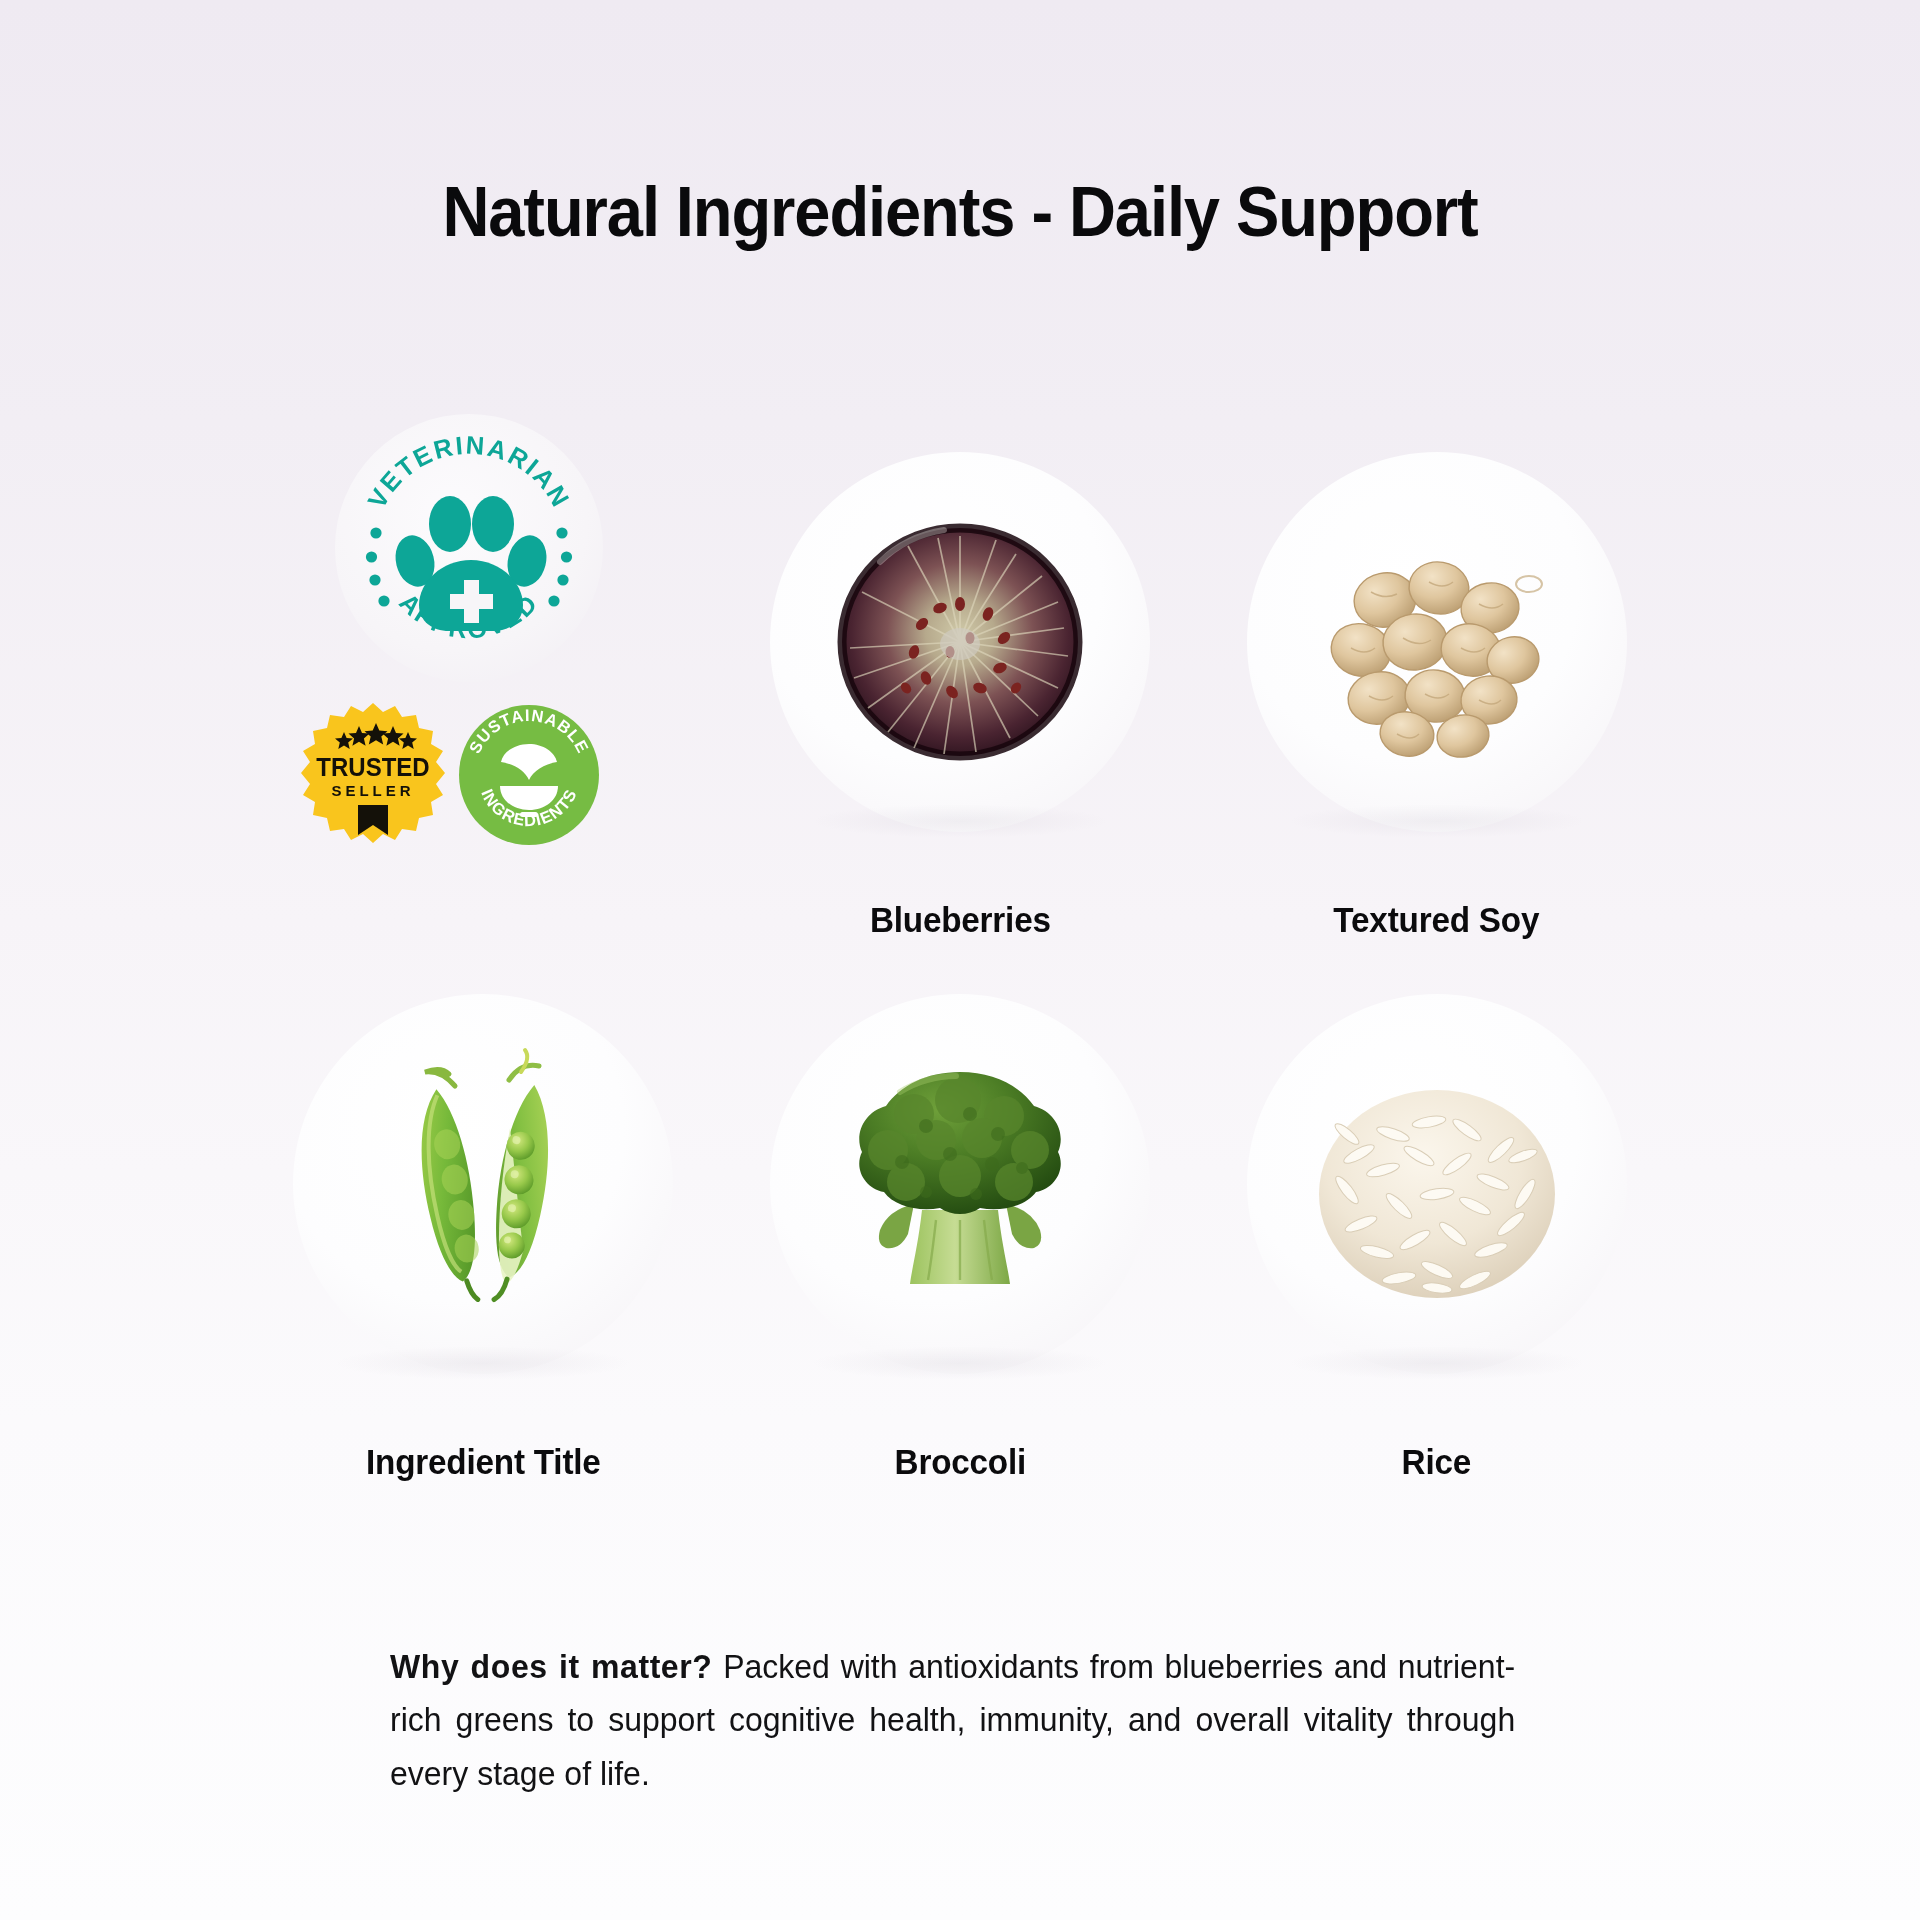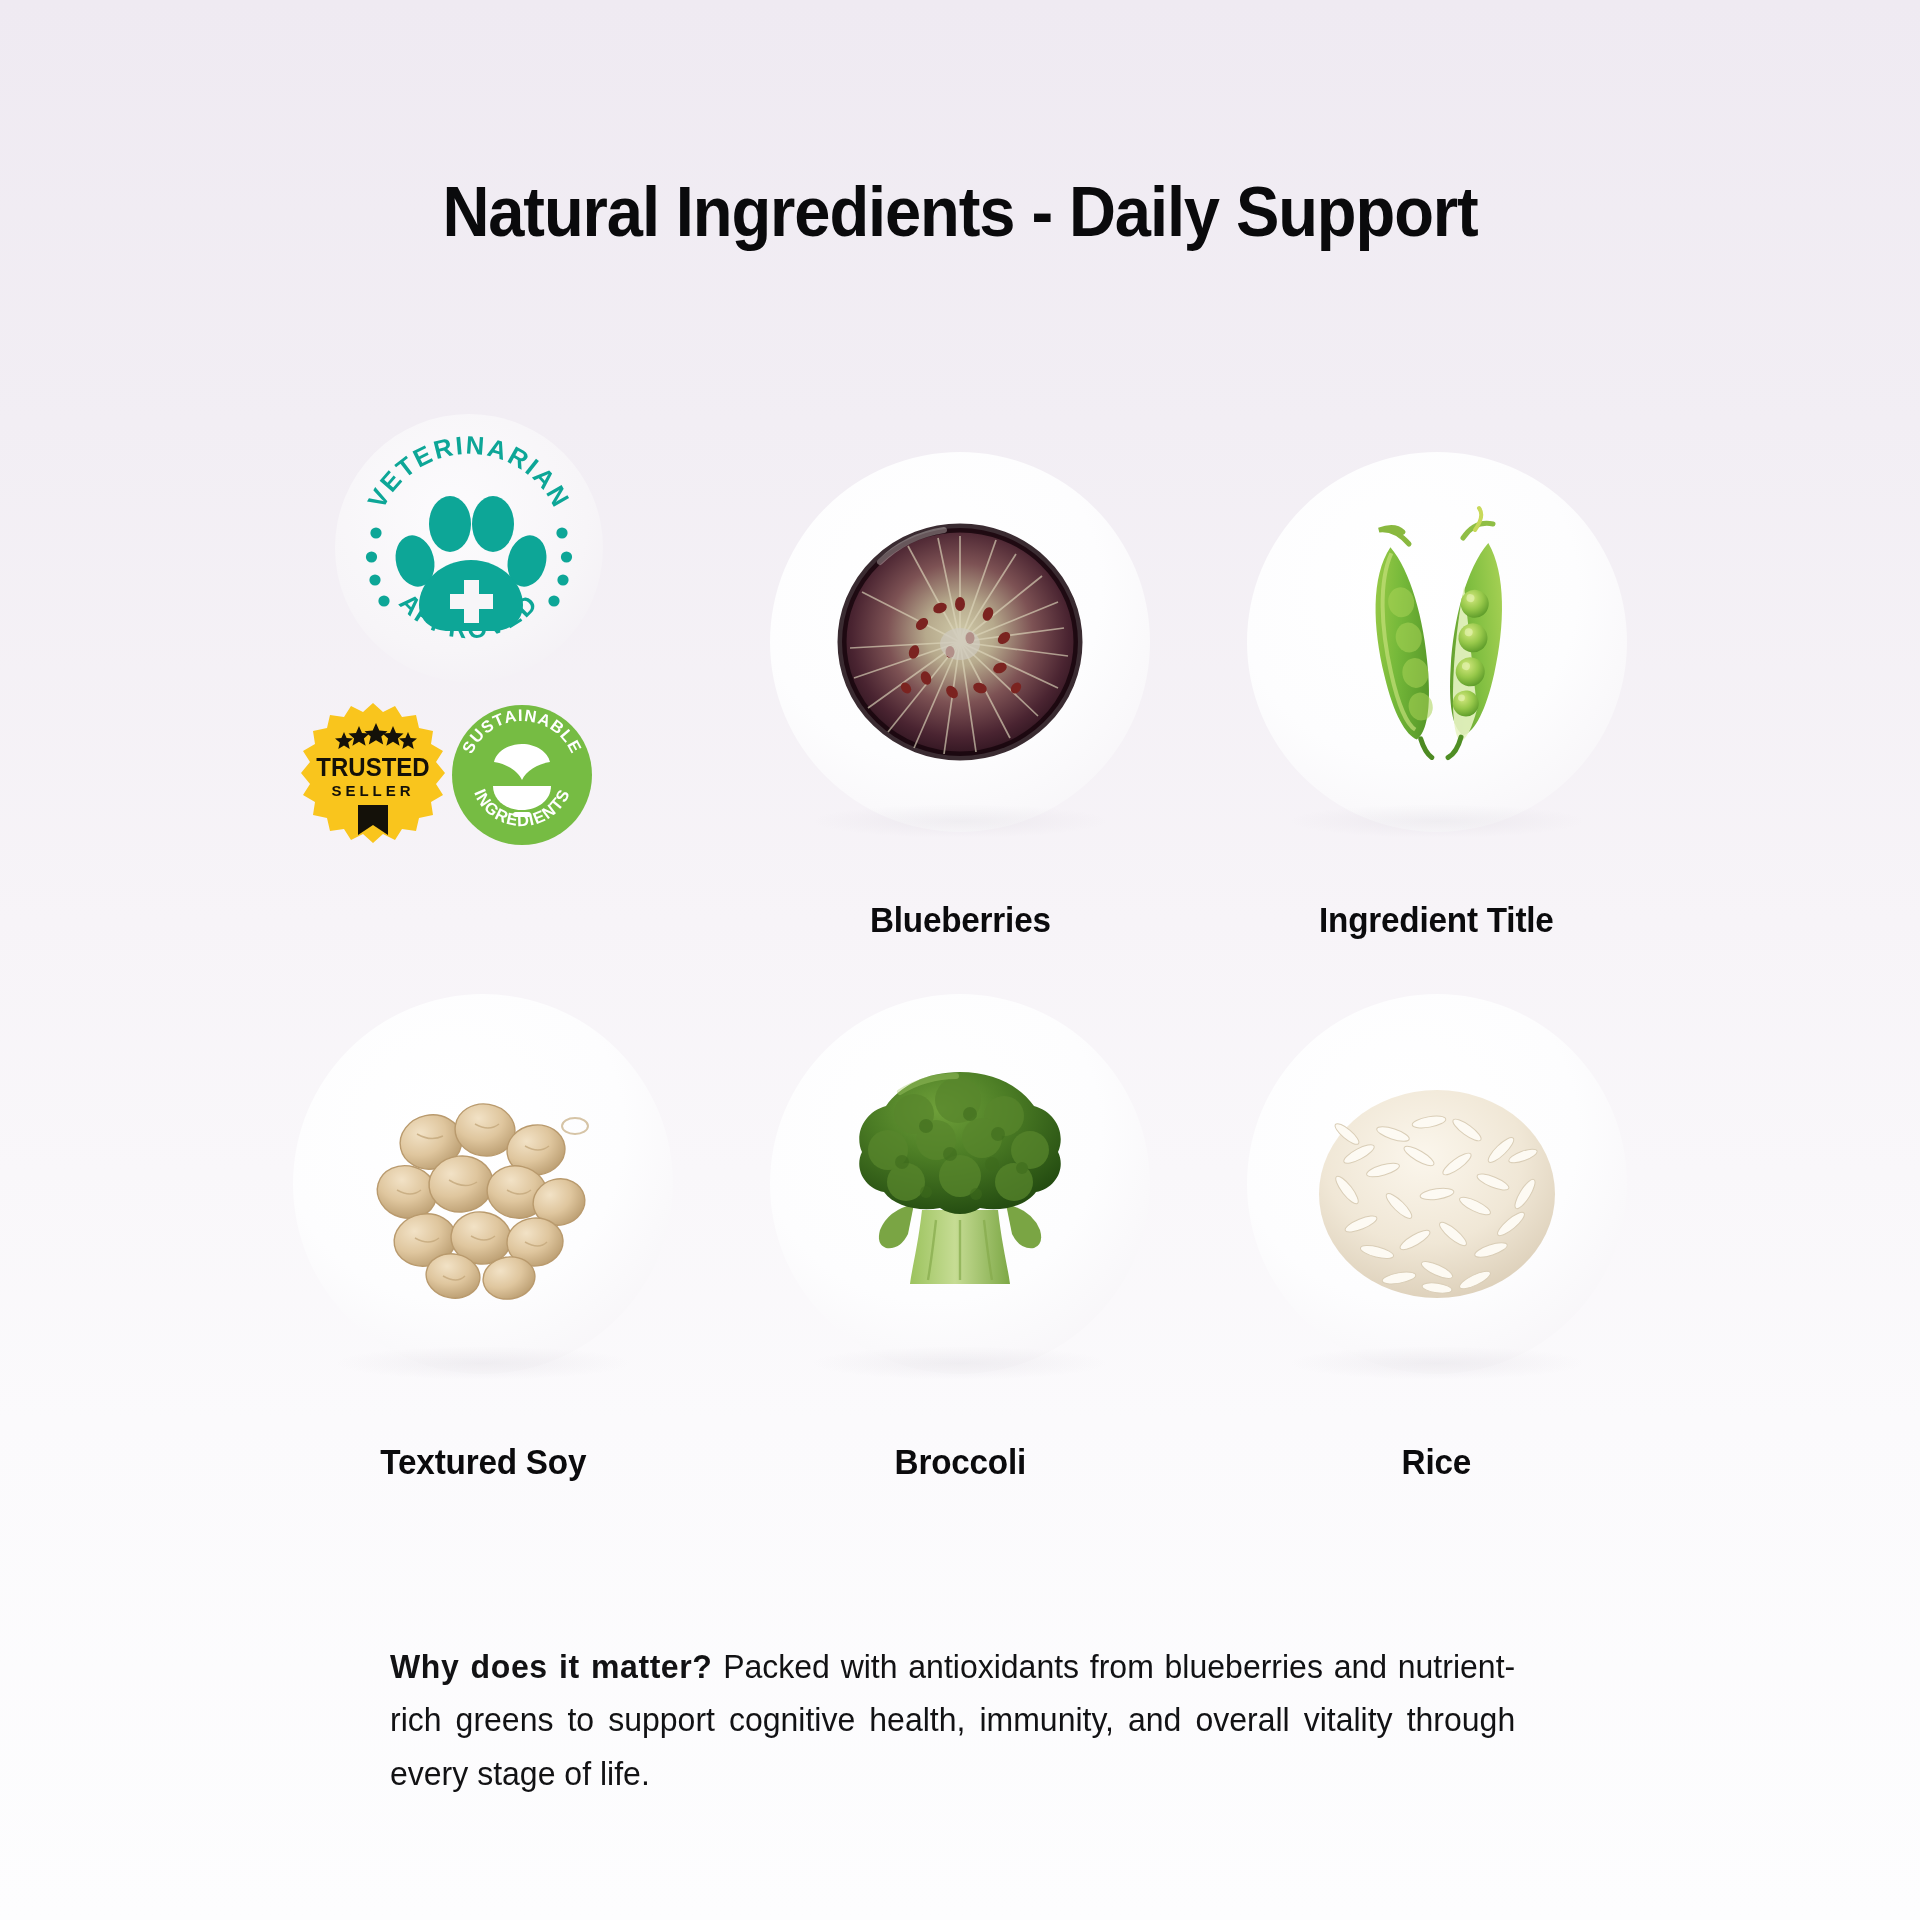--- a/index.html
+++ b/index.html
@@ -66,21 +66,21 @@
   .vet-seal{
     position:absolute; left:42px; top:-38px;
     width:268px; height:268px; border-radius:50%;
     background:radial-gradient(circle at 44% 38%,#fcfbfd 0%,#f7f5f8 60%,#f1edf3 100%);
   }
   .vet-svg{ position:absolute; inset:0; width:268px; height:268px; }
 
   .seal-row{
     position:absolute; left:6px; top:248px;
     width:370px; height:150px;
-    display:flex; align-items:center; gap:4px;
+    display:flex; align-items:center; gap:11px;
   }
   .trusted{ width:148px; height:148px; position:relative; }
   .sustain{ width:142px; height:142px; position:relative; }
   .trusted svg, .sustain svg{ width:100%; height:100%; display:block; }
 
   
   .art{ width:300px; height:300px; display:block; }
 
   
   .footer{
@@ -246,79 +246,20 @@
           <path d="M70 70 Q96 44 134 38" stroke="#efe9e4" stroke-width="6" fill="none" opacity=".35" stroke-linecap="round"></path>
         </svg>
       </div>
       <div class="label">Blueberries</div>
     </div>
 
     <div class="cell">
       <div class="tile">
         <svg class="art" viewBox="0 0 300 300">
           <defs>
-            <linearGradient id="podA" x1="0" y1="0" x2="1" y2="1">
-              <stop offset="0%" stop-color="#a8d14c"></stop>
-                <stop offset="45%" stop-color="#76b93a"></stop>
-              <stop offset="100%" stop-color="#4a8c22"></stop>
-            </linearGradient>
-            <linearGradient id="podB" x1="1" y1="0" x2="0" y2="1">
-              <stop offset="0%" stop-color="#b6d85c"></stop>
-                <stop offset="50%" stop-color="#81bf41"></stop>
-              <stop offset="100%" stop-color="#548f25"></stop>
-            </linearGradient>
-            <radialGradient id="peaG" cx="36%" cy="32%" r="72%">
-              <stop offset="0%" stop-color="#d3e87f"></stop>
-                <stop offset="55%" stop-color="#97c84a"></stop>
-              <stop offset="100%" stop-color="#5e9c2a"></stop>
-            </radialGradient>
-          </defs>
-
-          <path d="M122 52 q-14 -16 -30 -14 q16 -6 24 2" stroke="#89b83f" stroke-width="5" fill="none" stroke-linecap="round"></path>
-          <path d="M176 46 q12 -18 30 -14" stroke="#8fbe45" stroke-width="5" fill="none" stroke-linecap="round"></path>
-          <path d="M188 38 q10 -14 4 -22" stroke="#c8d95a" stroke-width="4" fill="none" stroke-linecap="round"></path>
-
-          <g transform="rotate(-9 120 160)">
-            <path d="M120 54 c-24 26 -30 76 -26 126 c3 40 12 62 22 68 c11 -6 19 -28 22 -68 c4 -50 -2 -100 -18 -126z" fill="url(#podA)"></path>
-            <path d="M120 60 c-17 26 -22 72 -19 118 c2 34 8 54 15 60" fill="none" stroke="#c9e27e" stroke-width="4" opacity=".65"></path>
-            <g fill="#a9d356" opacity=".55">
-              <ellipse cx="122" cy="110" rx="13" ry="15"></ellipse>
-                <ellipse cx="124" cy="146" rx="13" ry="15"></ellipse>
-              <ellipse cx="125" cy="182" rx="13" ry="15"></ellipse>
-                <ellipse cx="125" cy="216" rx="12" ry="14"></ellipse>
-            </g>
-            <path d="M120 248 q2 14 8 20" stroke="#4d8a22" stroke-width="5" fill="none" stroke-linecap="round"></path>
-          </g>
-
-          <g transform="rotate(8 186 160)">
-            <path d="M186 50 c22 28 28 80 24 128 c-3 38 -11 60 -22 66 c-12 -6 -19 -28 -22 -66 c-4 -48 2 -100 20 -128z" fill="url(#podB)"></path>
-            <path d="M168 96 c-2 40 0 86 6 122 c4 22 8 30 12 32 c5 -2 9 -12 12 -34" fill="#e8f4c4" opacity=".9"></path>
-            <g fill="url(#peaG)">
-              <circle cx="181" cy="112" r="14"></circle>
-                <circle cx="184" cy="146" r="14.5"></circle>
-              <circle cx="186" cy="180" r="14.5"></circle>
-                <circle cx="186" cy="212" r="13"></circle>
-            </g>
-            <g fill="#e9f6ba" opacity=".6">
-              <circle cx="176" cy="107" r="4"></circle>
-                <circle cx="179" cy="141" r="4"></circle>
-              <circle cx="181" cy="175" r="4"></circle>
-                <circle cx="181" cy="207" r="3.4"></circle>
-            </g>
-            <path d="M186 246 q-2 16 -10 22" stroke="#4f8e24" stroke-width="5" fill="none" stroke-linecap="round"></path>
-          </g>
-        </svg>
-      </div>
-      <div class="label">Ingredient Title</div>
-    </div>
-
-    <div class="cell">
-      <div class="tile">
-        <svg class="art" viewBox="0 0 300 300">
-          <defs>
             <radialGradient id="soyG" cx="36%" cy="30%" r="74%">
               <stop offset="0%" stop-color="#f2e2c6"></stop>
                 <stop offset="55%" stop-color="#dfc69e"></stop>
               <stop offset="100%" stop-color="#bda074"></stop>
             </radialGradient>
           </defs>
           <g fill="url(#soyG)" stroke="#b99a6d" stroke-width="1.4">
             <ellipse cx="98" cy="108" rx="31" ry="27" transform="rotate(-12 98 108)"></ellipse>
             <ellipse cx="152" cy="96" rx="30" ry="26" transform="rotate(9 152 96)"></ellipse>
             <ellipse cx="203" cy="116" rx="29" ry="25" transform="rotate(-8 203 116)"></ellipse>
@@ -341,20 +282,79 @@
               <path d="M174 156 q14 8 24 0"></path>
             <path d="M82 204 q14 8 24 0"></path>
               <path d="M138 202 q14 8 24 0"></path>
             <path d="M192 208 q14 8 22 0"></path>
               <path d="M110 242 q14 8 22 0"></path>
           </g>
           <ellipse cx="242" cy="92" rx="13" ry="8" fill="none" stroke="#d6c4a6" stroke-width="2"></ellipse>
         </svg>
       </div>
       <div class="label">Textured Soy</div>
+    </div>
+
+    <div class="cell">
+      <div class="tile">
+        <svg class="art" viewBox="0 0 300 300">
+          <defs>
+            <linearGradient id="podA" x1="0" y1="0" x2="1" y2="1">
+              <stop offset="0%" stop-color="#a8d14c"></stop>
+                <stop offset="45%" stop-color="#76b93a"></stop>
+              <stop offset="100%" stop-color="#4a8c22"></stop>
+            </linearGradient>
+            <linearGradient id="podB" x1="1" y1="0" x2="0" y2="1">
+              <stop offset="0%" stop-color="#b6d85c"></stop>
+                <stop offset="50%" stop-color="#81bf41"></stop>
+              <stop offset="100%" stop-color="#548f25"></stop>
+            </linearGradient>
+            <radialGradient id="peaG" cx="36%" cy="32%" r="72%">
+              <stop offset="0%" stop-color="#d3e87f"></stop>
+                <stop offset="55%" stop-color="#97c84a"></stop>
+              <stop offset="100%" stop-color="#5e9c2a"></stop>
+            </radialGradient>
+          </defs>
+
+          <path d="M122 52 q-14 -16 -30 -14 q16 -6 24 2" stroke="#89b83f" stroke-width="5" fill="none" stroke-linecap="round"></path>
+          <path d="M176 46 q12 -18 30 -14" stroke="#8fbe45" stroke-width="5" fill="none" stroke-linecap="round"></path>
+          <path d="M188 38 q10 -14 4 -22" stroke="#c8d95a" stroke-width="4" fill="none" stroke-linecap="round"></path>
+
+          <g transform="rotate(-9 120 160)">
+            <path d="M120 54 c-24 26 -30 76 -26 126 c3 40 12 62 22 68 c11 -6 19 -28 22 -68 c4 -50 -2 -100 -18 -126z" fill="url(#podA)"></path>
+            <path d="M120 60 c-17 26 -22 72 -19 118 c2 34 8 54 15 60" fill="none" stroke="#c9e27e" stroke-width="4" opacity=".65"></path>
+            <g fill="#a9d356" opacity=".55">
+              <ellipse cx="122" cy="110" rx="13" ry="15"></ellipse>
+                <ellipse cx="124" cy="146" rx="13" ry="15"></ellipse>
+              <ellipse cx="125" cy="182" rx="13" ry="15"></ellipse>
+                <ellipse cx="125" cy="216" rx="12" ry="14"></ellipse>
+            </g>
+            <path d="M120 248 q2 14 8 20" stroke="#4d8a22" stroke-width="5" fill="none" stroke-linecap="round"></path>
+          </g>
+
+          <g transform="rotate(8 186 160)">
+            <path d="M186 50 c22 28 28 80 24 128 c-3 38 -11 60 -22 66 c-12 -6 -19 -28 -22 -66 c-4 -48 2 -100 20 -128z" fill="url(#podB)"></path>
+            <path d="M168 96 c-2 40 0 86 6 122 c4 22 8 30 12 32 c5 -2 9 -12 12 -34" fill="#e8f4c4" opacity=".9"></path>
+            <g fill="url(#peaG)">
+              <circle cx="181" cy="112" r="14"></circle>
+                <circle cx="184" cy="146" r="14.5"></circle>
+              <circle cx="186" cy="180" r="14.5"></circle>
+                <circle cx="186" cy="212" r="13"></circle>
+            </g>
+            <g fill="#e9f6ba" opacity=".6">
+              <circle cx="176" cy="107" r="4"></circle>
+                <circle cx="179" cy="141" r="4"></circle>
+              <circle cx="181" cy="175" r="4"></circle>
+                <circle cx="181" cy="207" r="3.4"></circle>
+            </g>
+            <path d="M186 246 q-2 16 -10 22" stroke="#4f8e24" stroke-width="5" fill="none" stroke-linecap="round"></path>
+          </g>
+        </svg>
+      </div>
+      <div class="label">Ingredient Title</div>
     </div>
 
     <div class="cell">
       <div class="tile">
         <svg class="art" viewBox="0 0 300 300">
           <defs>
             <radialGradient id="crownG" cx="40%" cy="26%" r="76%">
               <stop offset="0%" stop-color="#6fa03a"></stop>
                 <stop offset="45%" stop-color="#4c7d25"></stop>
               <stop offset="100%" stop-color="#244c11"></stop>

